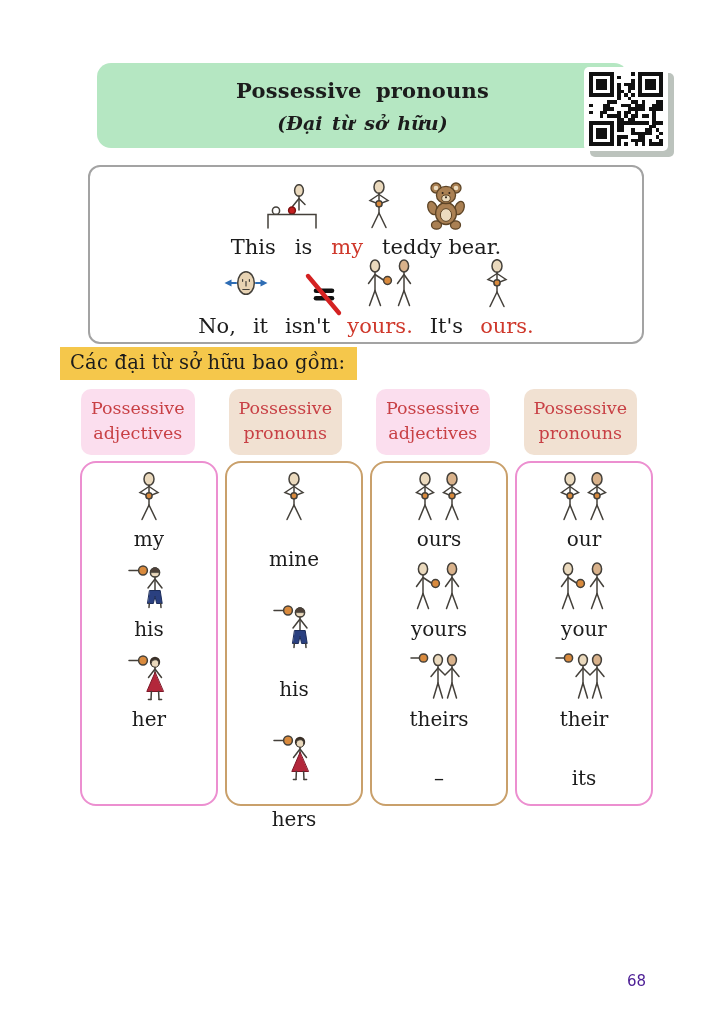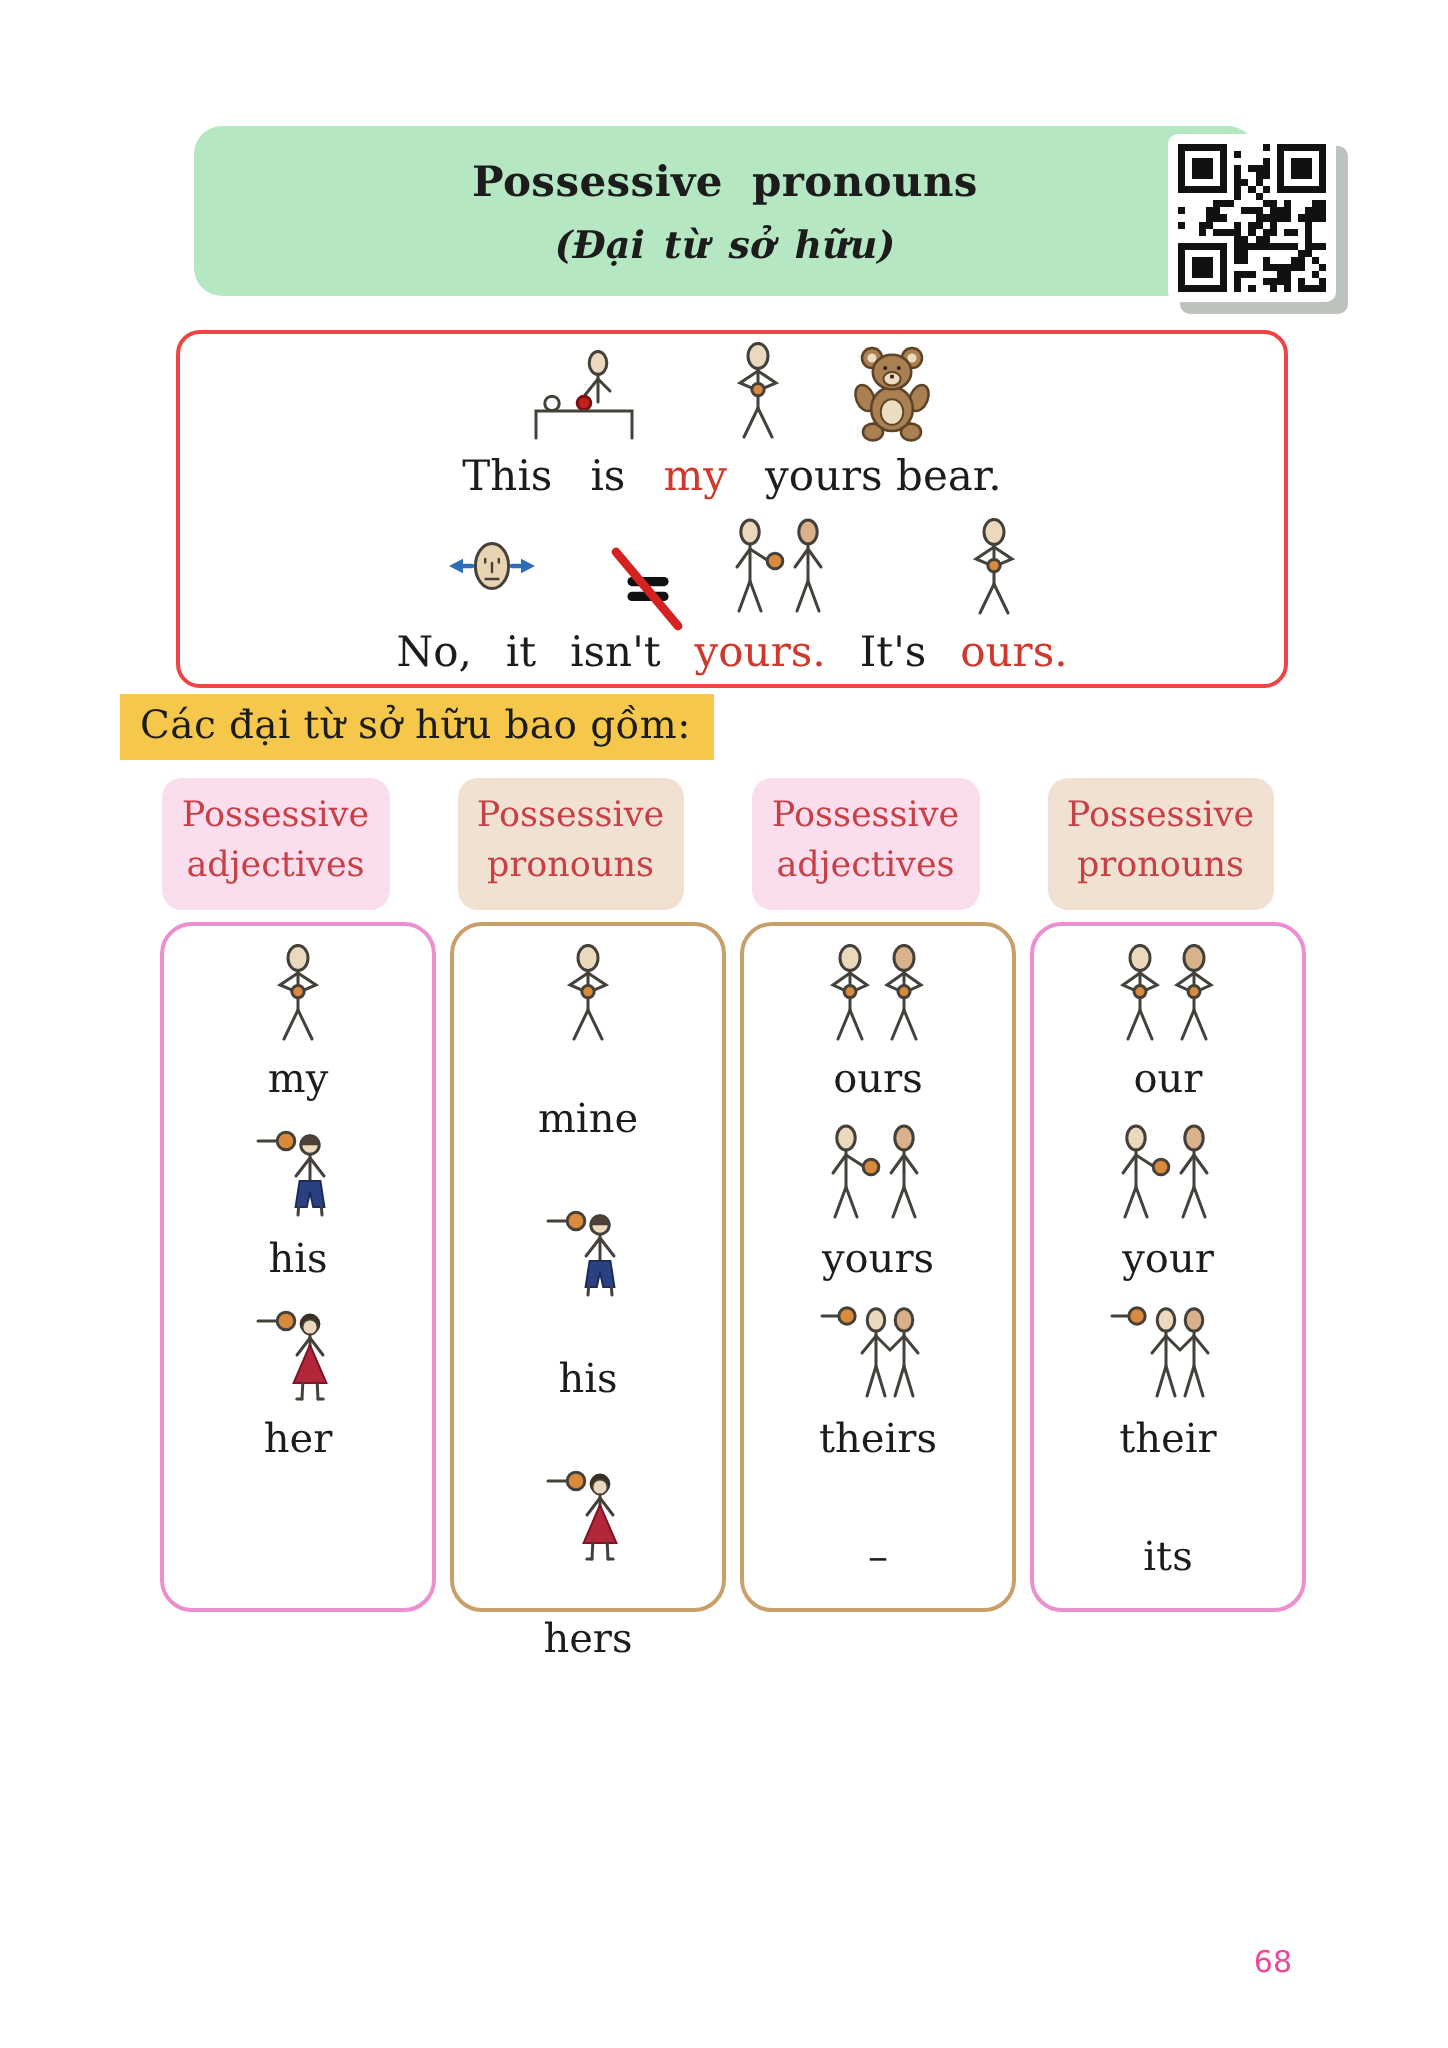--- a/index.html
+++ b/index.html
@@ -11,22 +11,22 @@
           border-radius:14px;display:flex;flex-direction:column;align-items:center;justify-content:center;gap:9px;}
   .banner .title{font-size:21px;font-weight:bold;word-spacing:7px;letter-spacing:.2px;}
   .banner .subtitle{font-size:19px;font-weight:bold;font-style:italic;word-spacing:3px;}
 
   
   .qr{position:absolute;left:584px;top:67px;width:84px;height:84px;background:#ffffff;border-radius:5px;
       box-shadow:6px 6px 0 #bcc3bd;display:flex;align-items:center;justify-content:center;}
   .qr svg{width:74px;height:74px;}
 
   
-  .example-box{position:absolute;left:88px;top:165px;width:552px;height:167px;border:2px solid #ef4444;
-               border-radius:12px;background:#fff;display:flex;flex-direction:column;justify-content:space-between;padding:4px 0;}
+  .example-box{position:absolute;left:88px;top:165px;width:552px;height:167px;border:2px solid #a3a3a3;
+               border-radius:12px;background:#fff;display:flex;flex-direction:column;justify-content:flex-end;padding:4px 0;}
   .ex-row{display:flex;flex-direction:column;gap:5px;}
   .ex-icons{display:flex;align-items:flex-end;justify-content:center;}
   .ex-row[data-row="0"] .ex-icons .icn:nth-child(2){margin:0 30px 0 44px;}
   .ex-row[data-row="1"] .ex-icons .icn:nth-child(2){margin-left:28px;}
   .ex-row[data-row="1"] .ex-icons .icn:nth-child(3){margin-left:18px;}
   .ex-row[data-row="1"] .ex-icons .icn:nth-child(4){margin-left:64px;}
   .ex-words{display:flex;justify-content:center;gap:19px;font-size:21px;}
   .ex-row[data-row="1"] .ex-words{gap:17px;}
   .ex-words .red{color:#cf382b;}
   .icn{display:inline-flex;line-height:0;}
@@ -41,21 +41,21 @@
   .chips{position:absolute;left:81px;top:389px;width:556px;display:grid;grid-template-columns:repeat(4,1fr);gap:34px;}
   .chip{border-radius:10px;text-align:center;padding:7px 0 9px 0;font-size:17.5px;line-height:1.42;color:#c84045;}
 
   
   .cols{position:absolute;left:80px;top:461px;width:573px;display:grid;grid-template-columns:repeat(4,1fr);gap:7px;}
   .pcol{height:345px;border:2.2px solid;border-radius:16px;background:#fff;box-sizing:border-box;
         display:flex;flex-direction:column;align-items:center;padding-top:9px;}
   .pcol .word{font-size:20px;margin:5px 0 11px 0;}
   .pcol .foot{margin-top:auto;margin-bottom:12px;font-size:20px;min-height:26px;}
 
-  .page-num{position:absolute;right:78px;top:972px;font-family:"DejaVu Sans", sans-serif;font-size:15px;color:#ec4899;}
+  .page-num{position:absolute;right:78px;top:972px;font-family:"DejaVu Sans", sans-serif;font-size:15px;color:#4c1d95;}
 </style>
 </head>
 <body>
 
 <div class="page">
 
   <div class="banner">
     <div class="title">Possessive pronouns</div>
     <div class="subtitle">(Đại từ sở hữu)</div>
   </div>
@@ -327,21 +327,21 @@
    <circle cx="19.6" cy="13" r="1" fill="#2c2018" stroke="none"></circle>
    <circle cx="26.4" cy="13" r="1" fill="#2c2018" stroke="none"></circle>
    <rect x="22.1" y="16.4" width="1.8" height="1.8" fill="#2c2018" stroke="none"></rect>
             </svg>
           </span>
         </div>
         <div class="ex-words">
           <span>This</span>
           <span>is</span>
           <span class="red">my</span>
-          <span>yours bear.</span>
+          <span>teddy bear.</span>
         </div>
       </div>
     <div class="ex-row" data-row="1">
         <div class="ex-icons">
           <span class="icn icn-face-no">
             <svg width="50" height="36" viewBox="0 0 50 36" fill="none" stroke="#44403a" stroke-width="1.5" stroke-linecap="round">
    <path d="M10 18 H15" stroke="#2e6db4" stroke-width="2.2"></path>
    <path d="M10.5 14.4 L3.5 18 L10.5 21.6 Z" fill="#2e6db4" stroke="none"></path>
    <path d="M35 18 H40" stroke="#2e6db4" stroke-width="2.2"></path>
    <path d="M39.5 14.4 L46.5 18 L39.5 21.6 Z" fill="#2e6db4" stroke="none"></path>

